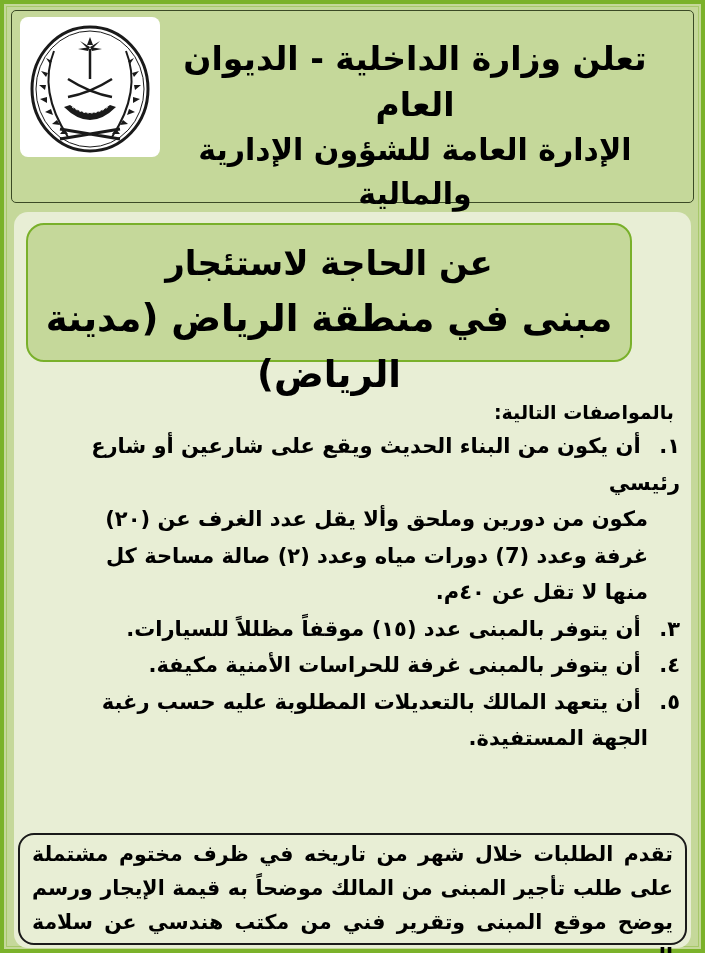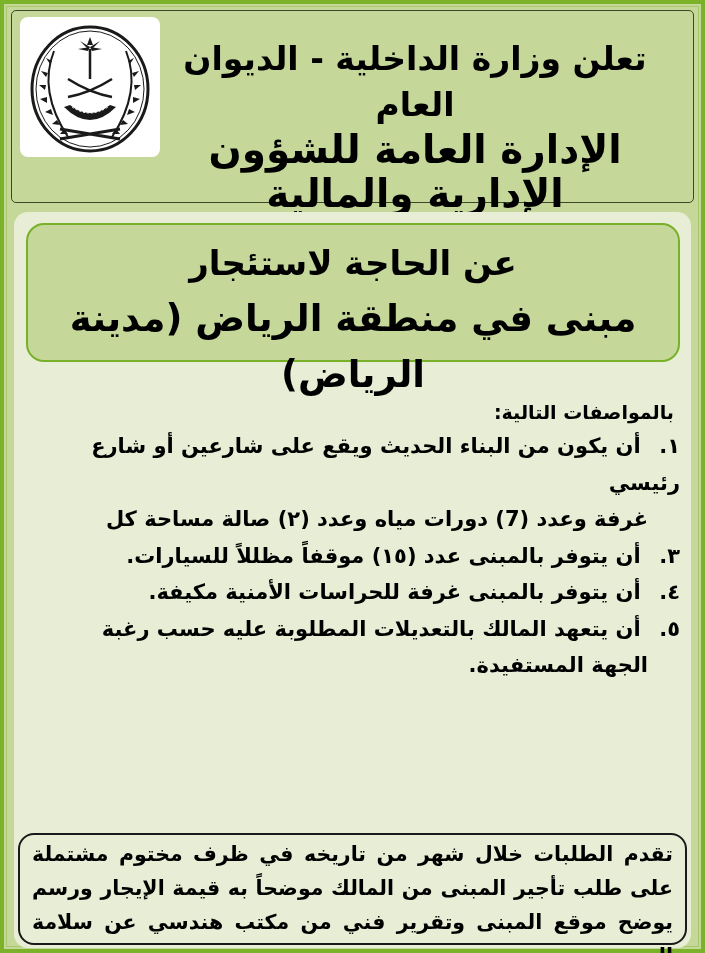--- a/index.html
+++ b/index.html
@@ -32,31 +32,31 @@
     background: #ffffff;
     border-radius: 8px;
   }
   .emblem-box svg { position: absolute; left: 4px; top: 4px; }
   .header-title {
     position: absolute; right: 40px; top: 36px; width: 500px;
     direction: rtl; text-align: center;
     font-weight: bold;
   }
   .header-title .l1 { font-size: 33px; line-height: 46px; }
-  .header-title .l2 { font-size: 39px; line-height: 44px; }
+  .header-title .l2 { font-size: 30px; line-height: 44px; }
   .header-title .l3 { font-size: 31px; line-height: 48px; }
 
   .content-panel {
     position: absolute; left: 14px; top: 212px; width: 677px; height: 736px;
     box-sizing: border-box;
     background: #e8eed5;
     border-radius: 14px;
   }
   .subtitle-box {
-    position: absolute; left: 26px; top: 223px; width: 654px; height: 139px;
+    position: absolute; left: 26px; top: 223px; width: 606px; height: 139px;
     box-sizing: border-box;
     border: 2px solid #79b02a;
     border-radius: 18px;
     background: #c5d89a;
     direction: rtl; text-align: center;
     font-weight: bold;
   }
   .subtitle-box .s1 { font-size: 34px; line-height: 44px; margin-top: 16px; }
   .subtitle-box .s2 { font-size: 37px; line-height: 56px; margin-top: 6px; }
 
@@ -128,21 +128,23 @@
 <div class="subtitle-box">
   <div class="s1">عن الحاجة لاستئجار</div>
   <div class="s2">مبنى في منطقة الرياض (مدينة الرياض)</div>
 </div>
 
 <div class="specs">
   <div class="intro">بالمواصفات التالية:</div>
 
   <div class="item">
     <div><span class="num">١.</span> <span>أن يكون من البناء الحديث ويقع على شارعين أو شارع رئيسي</span></div>
+    <div class="cont">مكون من دورين وملحق وألا يقل عدد الغرف عن (٢٠)</div>
     <div class="cont">غرفة وعدد (7) دورات مياه وعدد (٢) صالة مساحة كل</div>
+    <div class="cont">منها لا تقل عن ٤٠م.</div>
   </div>
 
 
   <div class="item">
     <div><span class="num">٣.</span> <span>أن يتوفر بالمبنى عدد (١٥) موقفاً مظللاً للسيارات.</span></div>
   </div>
 
   <div class="item">
     <div><span class="num">٤.</span> <span>أن يتوفر بالمبنى غرفة للحراسات الأمنية مكيفة.</span></div>
   </div>

